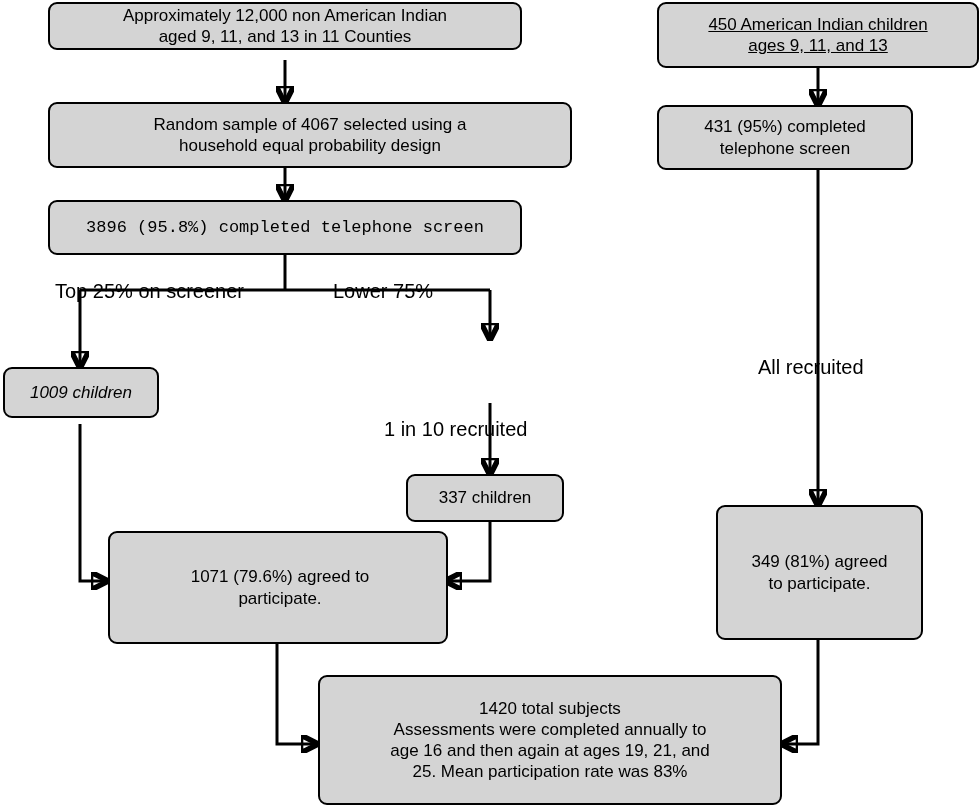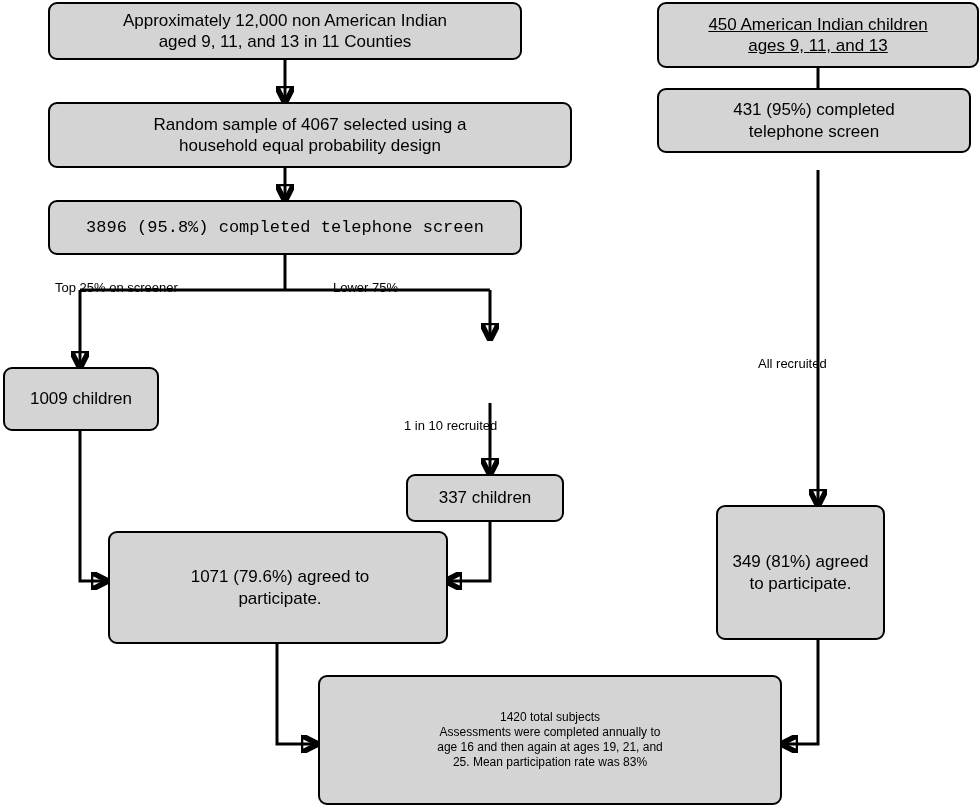--- a/index.html
+++ b/index.html
@@ -27,21 +27,21 @@
     text-align: center;
     color: #000000;
     font-size: 17px;
     line-height: 1.25;
     padding: 4px 8px;
     white-space: pre-line;
   }
   .edge-label {
     position: absolute;
     color: #000000;
-    font-size: 13px;
+    font-size: 20px;
     white-space: nowrap;
     background: transparent;
   }
   svg.links {
     position: absolute;
     left: 0;
     top: 0;
     width: 980px;
     height: 809px;
     pointer-events: none;
@@ -83,51 +83,51 @@
 
     <path d="M 277 644 L 277 744 L 315 744" marker-end="url(#arrow)"></path>
 
     <line x1="818" y1="68" x2="818" y2="103" marker-end="url(#arrow)"></line>
 
     <line x1="818" y1="170" x2="818" y2="503" marker-end="url(#arrow)"></line>
 
     <path d="M 818 640 L 818 744 L 784 744" marker-end="url(#arrow)"></path>
   </svg>
 
-  <div class="node" style="left:48px; top:2px; width:474px; height:58px;">Approximately 12,000 non American Indian
+  <div class="node" style="left:48px; top:2px; width:474px; height:48px;">Approximately 12,000 non American Indian
 aged 9, 11, and 13 in 11 Counties</div>
 
   <div class="node" style="left:48px; top:102px; width:524px; height:66px;">Random sample of 4067 selected using a
 household equal probability design</div>
 
   <div class="node" style="left:48px; top:200px; width:474px; height:55px;font-family:Liberation Mono, monospace;">3896 (95.8%) completed telephone screen</div>
 
-  <div class="node" style="left:3px; top:367px; width:156px; height:64px;">1009 children</div>
+  <div class="node" style="left:3px; top:367px; width:156px; height:51px;font-style:italic;">1009 children</div>
 
 
   <div class="node" style="left:406px; top:474px; width:158px; height:48px;">337 children</div>
 
   <div class="node" style="left:108px; top:531px; width:340px; height:113px;padding-left:12px;">1071 (79.6%) agreed to
 participate.</div>
 
   <div class="node" style="left:657px; top:2px; width:322px; height:66px;text-decoration:underline;">450 American Indian children
 ages 9, 11, and 13</div>
 
-  <div class="node" style="left:657px; top:88px; width:314px; height:65px;">431 (95%) completed
+  <div class="node" style="left:657px; top:105px; width:256px; height:65px;">431 (95%) completed
 telephone screen</div>
 
-  <div class="node" style="left:716px; top:505px; width:169px; height:135px;">349 (81%) agreed
+  <div class="node" style="left:716px; top:505px; width:207px; height:135px;">349 (81%) agreed
 to participate.</div>
 
-  <div class="node" style="left:318px; top:675px; width:464px; height:130px; font-size:12px;">1420 total subjects
+  <div class="node" style="left:318px; top:675px; width:464px; height:130px; font-size:17px;">1420 total subjects
 Assessments were completed annually to
 age 16 and then again at ages 19, 21, and
 25. Mean participation rate was 83%</div>
 
   <div class="edge-label" style="left:55px; top:280px;">Top 25% on screener</div>
 
   <div class="edge-label" style="left:333px; top:280px;">Lower 75%</div>
 
-  <div class="edge-label" style="left:404px; top:418px;">1 in 10 recruited</div>
+  <div class="edge-label" style="left:384px; top:418px;">1 in 10 recruited</div>
 
   <div class="edge-label" style="left:758px; top:321px;margin-top:35px;">All recruited</div>
 
 </div>
 
 </body></html>

